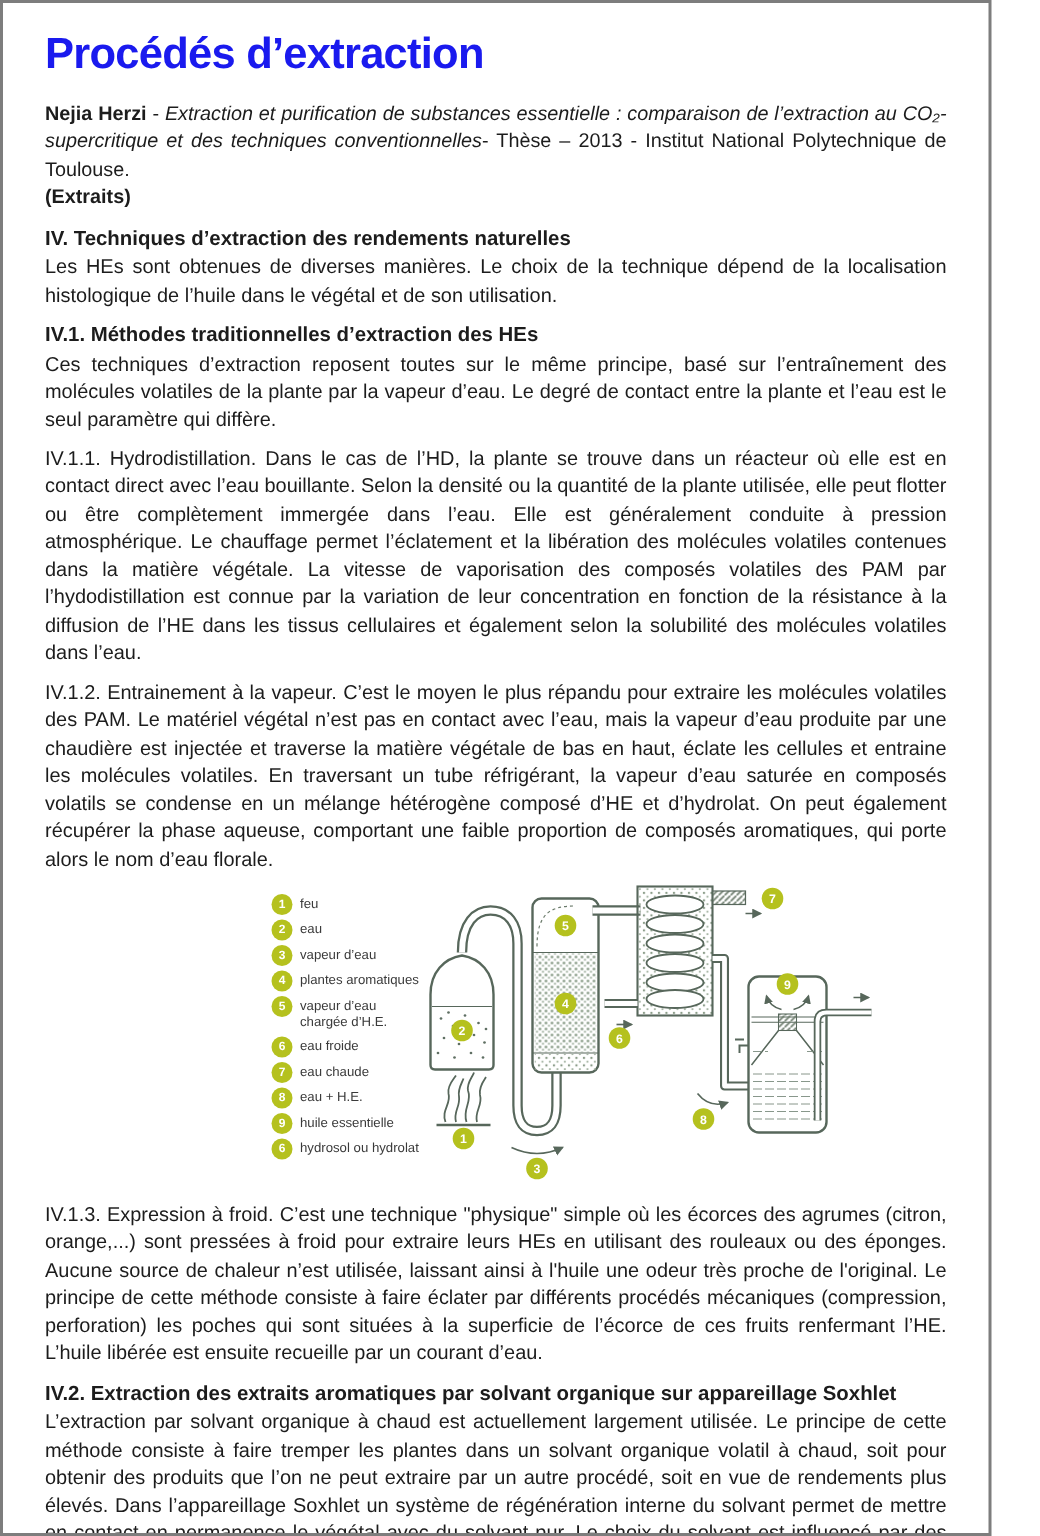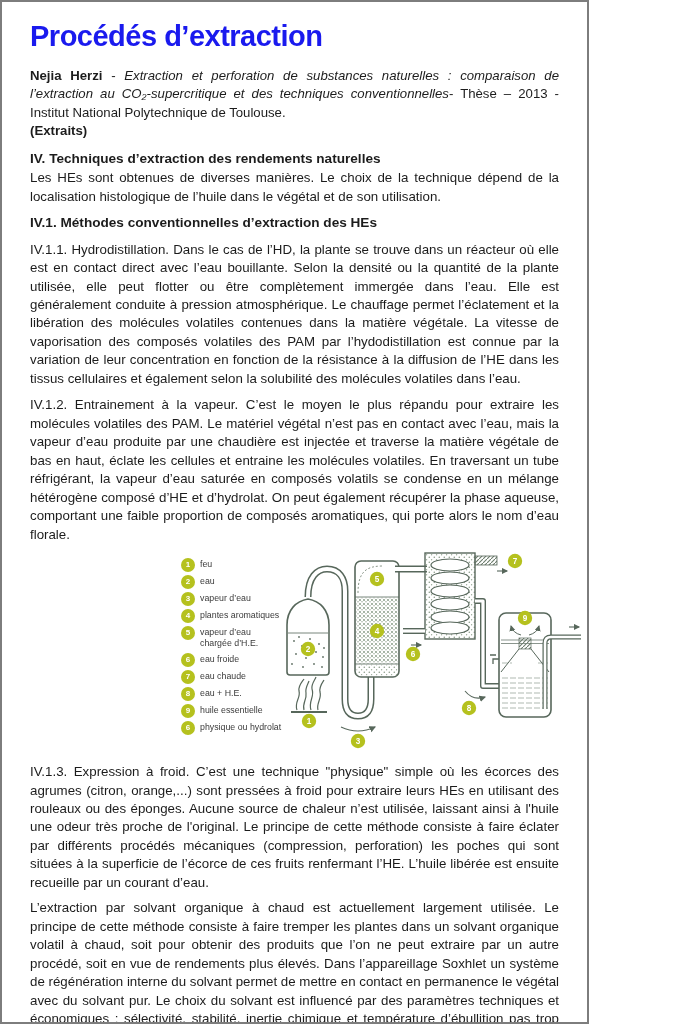--- a/index.html
+++ b/index.html
@@ -1,18 +1,18 @@
 <!DOCTYPE html>
 <html><head>
 <meta charset="utf-8">
 <style>
   * { margin:0; padding:0; box-sizing:border-box; }
   html,body { background:#fff; }
   .page {
-    width:589px; height:1024px;
+    width:661px; height:1024px;
     border:2px solid #7d7d7d;
     background:#fff;
     padding:12px 28px 0 28px;
     overflow:hidden;
     font-family:"Liberation Sans", sans-serif;
     color:#1c1c1c;
     position:relative;
   }
   .doc-title {
     color:#1a1aee;
@@ -68,27 +68,28 @@
     font-size:10.5px; color:#2e6bc4; text-decoration:underline;
   }
 </style>
 </head>
 <body>
 
 <div class="page">
 
   <h1 class="doc-title">Procédés d’extraction</h1>
 
-  <p class="author"><span class="author-name">Nejia Herzi</span><span> - </span><span class="thesis">Extraction et perforation de substances naturelles : comparaison de l’extraction au CO₂-supercritique et des techniques conventionnelles</span><span>- Thèse – 2013 - Institut National Polytechnique de Toulouse.</span></p>
+  <p class="author"><span class="author-name">Nejia Herzi</span><span> - </span><span class="thesis">Extraction et purification de substances essentielle : comparaison de l’extraction au CO₂-supercritique et des techniques conventionnelles</span><span>- Thèse – 2013 - Institut National Polytechnique de Toulouse.</span></p>
   <div class="extraits">(Extraits)</div>
 
   <div class="h">IV. Techniques d’extraction des rendements naturelles</div>
   <p class="p">Les HEs sont obtenues de diverses manières. Le choix de la technique dépend de la localisation histologique de l’huile dans le végétal et de son utilisation.</p>
 
-  <div class="h">IV.1. Méthodes conventionnelles d’extraction des HEs</div>
+  <div class="h">IV.1. Méthodes traditionnelles d’extraction des HEs</div>
+  <p class="p">Ces techniques d’extraction reposent toutes sur le même principe, basé sur l’entraînement des molécules volatiles de la plante par la vapeur d’eau. Le degré de contact entre la plante et l’eau est le seul paramètre qui diffère.</p>
 
   <p class="p" style="margin-top:8px;"><span class="lead">IV.1.1. Hydrodistillation.</span><span> Dans le cas de l’HD, la plante se trouve dans un réacteur où elle est en contact direct avec l’eau bouillante. Selon la densité ou la quantité de la plante utilisée, elle peut flotter ou être complètement immergée dans l’eau. Elle est généralement conduite à pression atmosphérique. Le chauffage permet l’éclatement et la libération des molécules volatiles contenues dans la matière végétale. La vitesse de vaporisation des composés volatiles des PAM par l’hydodistillation est connue par la variation de leur concentration en fonction de la résistance à la diffusion de l’HE dans les tissus cellulaires et également selon la solubilité des molécules volatiles dans l’eau.</span></p>
 
   <p class="p" style="margin-top:8px;"><span class="lead">IV.1.2. Entrainement à la vapeur.</span><span> C’est le moyen le plus répandu pour extraire les molécules volatiles des PAM. Le matériel végétal n’est pas en contact avec l’eau, mais la vapeur d’eau produite par une chaudière est injectée et traverse la matière végétale de bas en haut, éclate les cellules et entraine les molécules volatiles. En traversant un tube réfrigérant, la vapeur d’eau saturée en composés volatils se condense en un mélange hétérogène composé d’HE et d’hydrolat. On peut également récupérer la phase aqueuse, comportant une faible proportion de composés aromatiques, qui porte alors le nom d’eau florale.</span></p>
 
   <div class="figure-wrap">
 
     <div class="legend">
       <div class="lg-row">
           <span class="lg-badge">1</span>
@@ -121,21 +122,21 @@
       <div class="lg-row">
           <span class="lg-badge">8</span>
           <span class="lg-label">eau + H.E.</span>
         </div>
       <div class="lg-row">
           <span class="lg-badge">9</span>
           <span class="lg-label">huile essentielle</span>
         </div>
       <div class="lg-row">
           <span class="lg-badge">6</span>
-          <span class="lg-label">physique ou hydrolat</span>
+          <span class="lg-label">hydrosol ou hydrolat</span>
         </div>
     </div>
 
     <svg class="diagram" width="330" height="213" viewBox="0 0 330 213">
       <defs>
         <marker id="arr" markerWidth="7" markerHeight="7" refX="5" refY="3" orient="auto">
           <path d="M0,0 L6,3 L0,6 Z" fill="#57675b"></path>
         </marker>
         <pattern id="dots" width="5" height="5" patternUnits="userSpaceOnUse">
           <circle cx="1.3" cy="1.3" r="0.8" fill="#8a9c88"></circle>
@@ -289,15 +290,16 @@
             <circle cx="262" cy="67" r="7.2" fill="#b5c11e"></circle>
             <text x="262" y="70">9</text>
           </g>
       </g>
     </svg>
   </div>
 
 
   <p class="p"><span class="lead">IV.1.3. Expression à froid.</span><span> C’est une technique "physique" simple où les écorces des agrumes (citron, orange,...) sont pressées à froid pour extraire leurs HEs en utilisant des rouleaux ou des éponges. Aucune source de chaleur n’est utilisée, laissant ainsi à l'huile une odeur très proche de l'original. Le principe de cette méthode consiste à faire éclater par différents procédés mécaniques (compression, perforation) les poches qui sont situées à la superficie de l’écorce de ces fruits renfermant l’HE. L’huile libérée est ensuite recueille par un courant d’eau.</span></p>
 
+  <div class="h">IV.2. Extraction des extraits aromatiques par solvant organique sur appareillage Soxhlet</div>
   <p class="p">L’extraction par solvant organique à chaud est actuellement largement utilisée. Le principe de cette méthode consiste à faire tremper les plantes dans un solvant organique volatil à chaud, soit pour obtenir des produits que l’on ne peut extraire par un autre procédé, soit en vue de rendements plus élevés. Dans l’appareillage Soxhlet un système de régénération interne du solvant permet de mettre en contact en permanence le végétal avec du solvant pur. Le choix du solvant est influencé par des paramètres techniques et économiques : sélectivité, stabilité, inertie chimique et température d’ébullition pas trop élevée pour permettre son élimination totale.</p>
 
 </div>
 
 </body></html>

